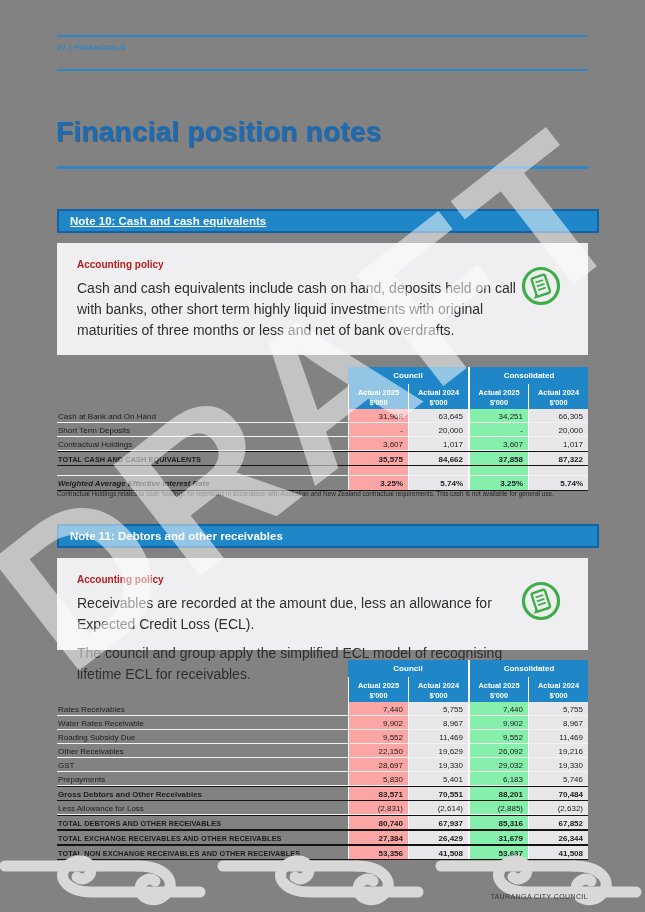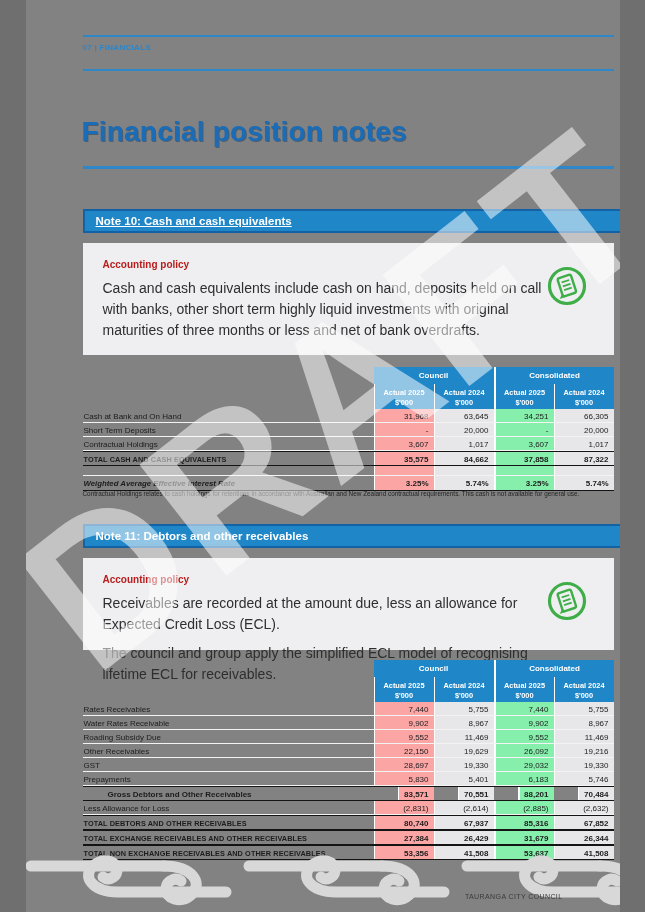--- a/index.html
+++ b/index.html
@@ -1,17 +1,17 @@
 <!DOCTYPE html>
 <html><head>
 <meta charset="utf-8">
 <style>
   html,body{margin:0;padding:0;}
   body{font-family:"Liberation Sans", sans-serif; background:#6f6f6f;}
-  .page{position:relative; width:594px; height:912px; background:#828282; overflow:hidden; margin:0 auto;}
+  .page{position:relative; width:645px; height:912px; background:#828282; overflow:hidden; margin:0 auto;}
 
   
   .rule{position:absolute; left:57px; width:531px; height:2px; background:#2e87c9;}
   .rule.r1{top:35px;}
   .rule.r2{top:69px;}
   .rule.r3{top:166px; height:3px;}
 
   .section-label{position:absolute; left:57px; top:43px; font-size:8px; font-weight:bold; color:#2e86c8; letter-spacing:.3px;}
 
   .title{position:absolute; left:56px; top:116px; margin:0; font-size:28px; font-weight:bold; color:#1a6cb7; text-shadow:1px 1px 0 rgba(10,52,92,.45); letter-spacing:.2px;}
@@ -46,21 +46,21 @@
   .trow .lbl{font-size:8px; color:#1c1c1c; padding:2.5px 2px 0 1px; white-space:nowrap; overflow:hidden;}
   .trow .val{text-align:right; padding:2.5px 5px 0 0; font-size:8px; color:#1c1c1c; box-sizing:border-box;}
   .val.c1{background:#fca5a5; border-left:1px solid #fff;}
   .val.c2{background:#e7e7ea; border-left:1px solid #fff;}
   .val.c3{background:#86efac; border-left:2px solid #fff;}
   .val.c4{background:#e7e7ea; border-left:1px solid #fff;}
   .trow.total .lbl{font-weight:bold; font-size:7.3px; letter-spacing:.1px; text-transform:uppercase;}
   .trow.total .val{font-weight:bold;}
   .trow.total{border-top:1px solid #141414; border-bottom:1px solid #141414;}
   .trow.subtotal{border-top:1px solid #141414; border-bottom:1px solid #141414;}
-  .trow.subtotal .lbl, .trow.subtotal .val{font-weight:bold;margin-left:24px;}
+  .trow.subtotal .lbl, .trow.subtotal .val{font-weight:bold;}
   .trow.spacer{height:9px; border-bottom:1px solid rgba(255,255,255,.9);}
   .trow.wavg{height:14px; border-bottom:1px solid #141414;}
   .trow.wavg .lbl{font-style:italic; font-weight:bold; font-size:7.8px;}
   .trow.wavg .val{font-weight:bold;}
 
   .footnote{position:absolute; left:57px; top:489px; width:531px; margin:0; font-size:6.4px; line-height:1.55; color:#242424;}
 
   
   .watermark{position:absolute; top:150px; left:-100px; width:820px; height:500px; display:flex; align-items:center; justify-content:center; transform:rotate(-38deg); font-size:205px; font-weight:800; color:rgba(255,255,255,.52); letter-spacing:6px; z-index:60; pointer-events:none; user-select:none;}
 

